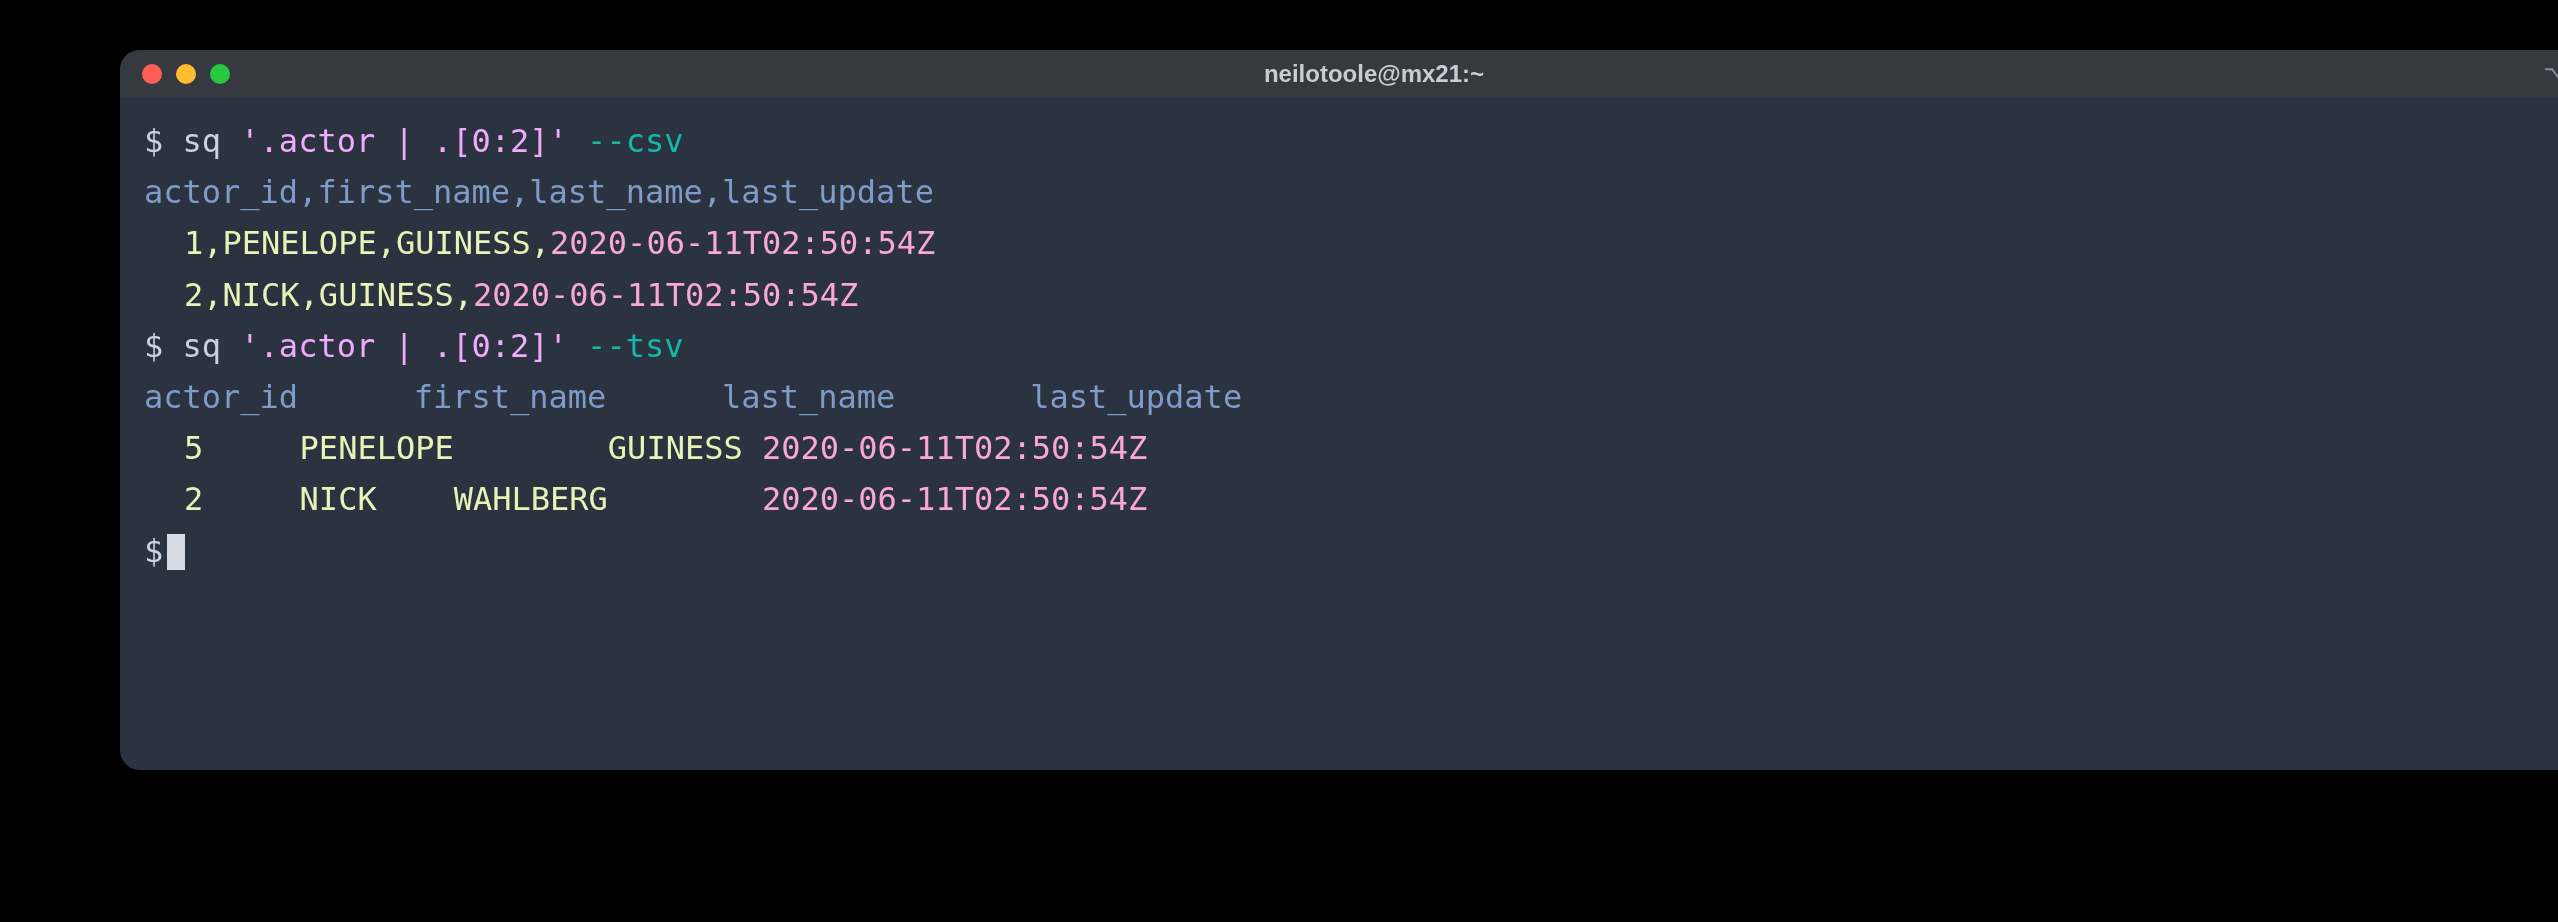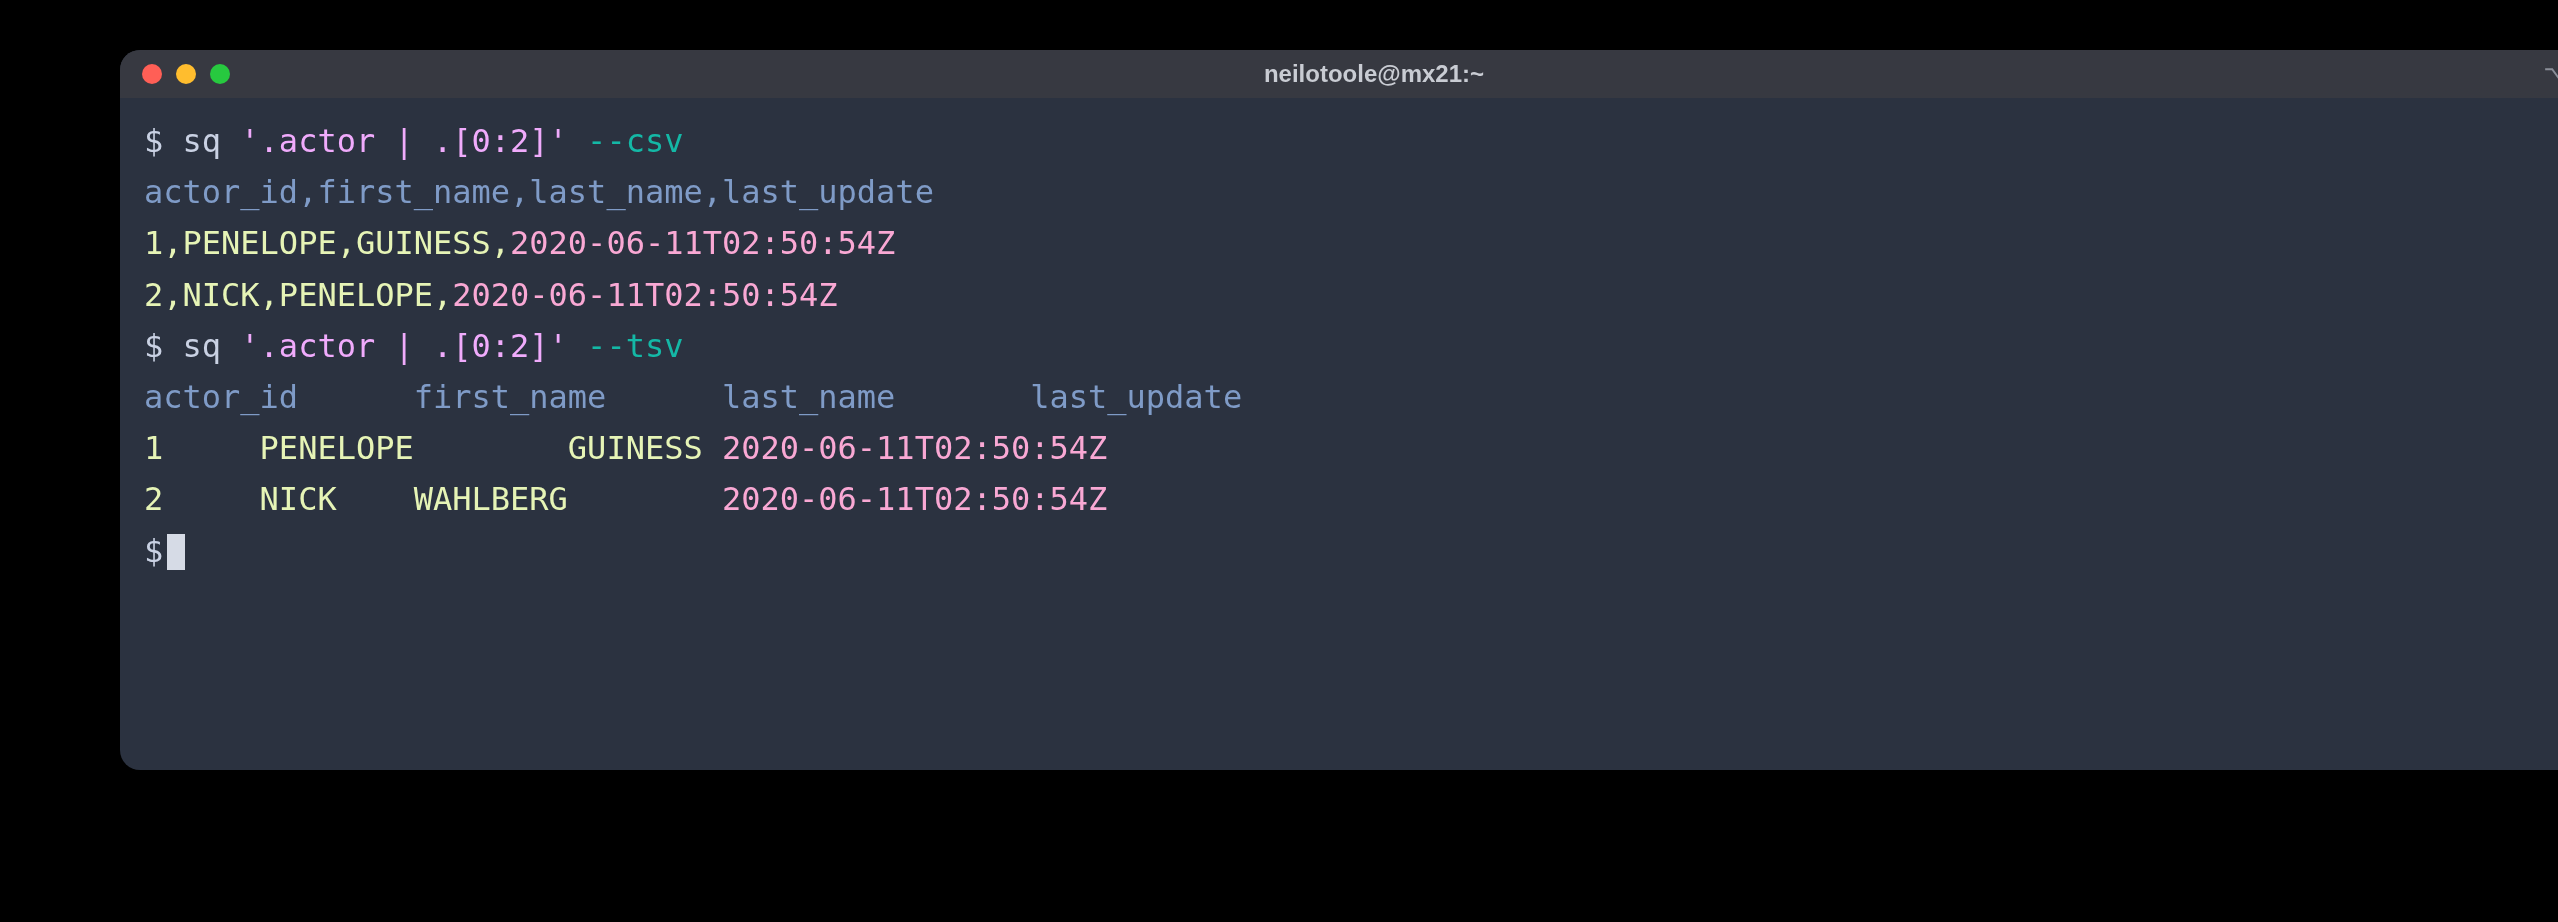--- a/index.html
+++ b/index.html
@@ -67,21 +67,21 @@
     font-size:32px;
     line-height:1.6;
     white-space:pre;
     color:#c9d1e3;
     overflow:hidden;
   }
   .prompt{color:#c9d1e3;}
   .cmd{color:#f0abfc;}
   .flag{color:#14b8a6;}
   .header{color:#7f9bc7;text-align:center;}
-  .val{color:#e6f4b6;}
+  .val{color:#e6f4b6;margin-left:40px;}
   .ts{color:#f9a8d4;}
   .cursor{
     display:inline-block;
     width:18px;height:36px;
     background:#d6dbe6;
     vertical-align:text-bottom;
     margin-left:4px;
   }
 </style>
 </head>
@@ -94,19 +94,19 @@
       <div class="dot yellow"></div>
       <div class="dot green"></div>
     </div>
     <div class="title">neilotoole@mx21:~</div>
     <div class="right-ind">⌥⌘3</div>
   </div>
 
   <div class="term"><span class="prompt">$</span><span class="prompt"> sq </span><span class="cmd">'.actor | .[0:2]'</span><span> </span><span class="flag">--csv</span>
 <span class="header">actor_id,first_name,last_name,last_update</span>
 <span class="val">1,PENELOPE,GUINESS,</span><span class="ts">2020-06-11T02:50:54Z</span>
-<span class="val">2,NICK,PENELOPE,</span><span class="ts">2020-06-11T02:50:54Z</span>
+<span class="val">2,NICK,GUINESS,</span><span class="ts">2020-06-11T02:50:54Z</span>
 <span class="prompt">$</span><span class="prompt"> sq </span><span class="cmd">'.actor | .[0:2]'</span><span> </span><span class="flag">--tsv</span>
 <span class="header">actor_id      first_name      last_name       last_update</span>
-<span class="val">1     PENELOPE        GUINESS </span><span class="ts">2020-06-11T02:50:54Z</span>
+<span class="val">5     PENELOPE        GUINESS </span><span class="ts">2020-06-11T02:50:54Z</span>
 <span class="val">2     NICK    WAHLBERG        </span><span class="ts">2020-06-11T02:50:54Z</span>
 <span class="prompt">$</span><span class="cursor"></span></div>
 </div>
 
 </body></html>

